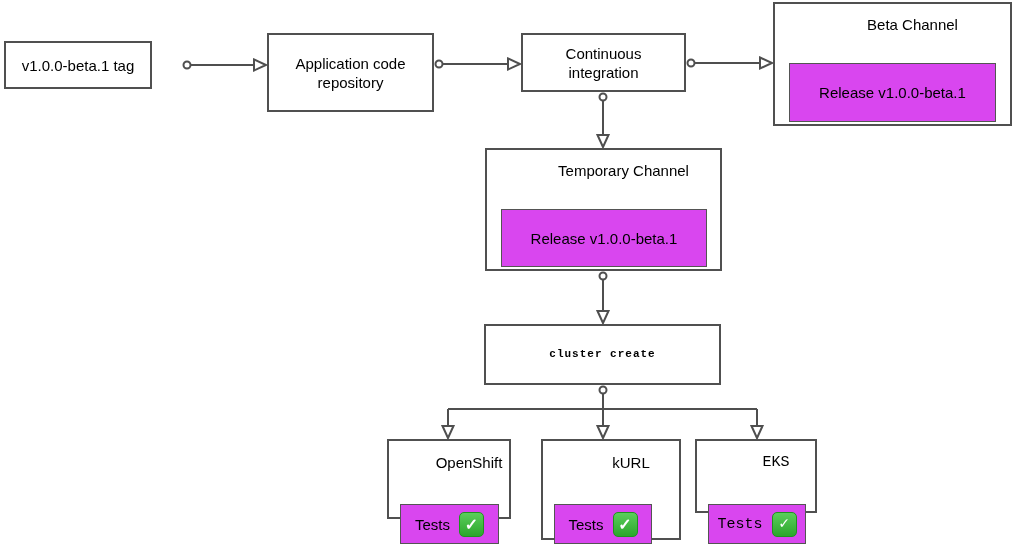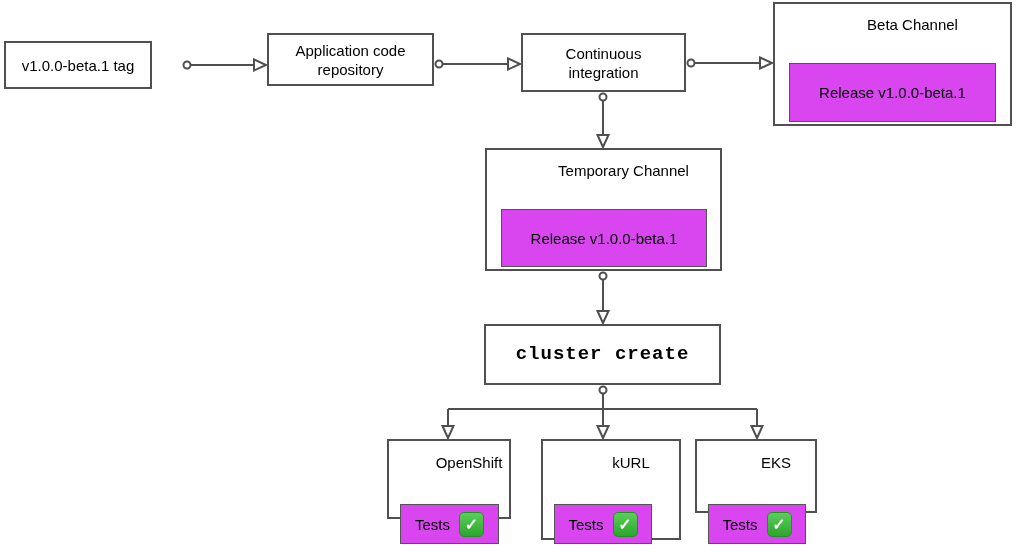--- a/index.html
+++ b/index.html
@@ -48,21 +48,21 @@
     box-sizing: border-box;
     display: flex;
     align-items: center;
     justify-content: center;
     font-size: 15px;
     margin-top: 20px;
   }
   .mono-label {
     font-family: "Liberation Mono", "DejaVu Sans Mono", monospace;
     font-weight: bold;
-    font-size: 19px;
+    font-size: 11px;
     letter-spacing: 1px;
   }
   .check-badge {
     display: inline-flex;
     width: 23px;
     height: 23px;
     margin-left: 9px;
     border-radius: 5px;
     background: linear-gradient(180deg, #5bce5b 0%, #2ca62c 100%);
     border: 1px solid #1f9320;
@@ -120,21 +120,21 @@
       <path d="M597.5,426 L603,438 L608.5,426 Z"></path>
       <line x1="757" y1="409" x2="757" y2="426"></line>
       <path d="M751.5,426 L757,438 L762.5,426 Z"></path>
     </g>
   </svg>
 
   <div class="node" style="left:4px; top:41px; width:148px; height:48px;">
     <span>v1.0.0-beta.1 tag</span>
   </div>
 
-  <div class="node" style="left:267px; top:33px; width:167px; height:53px;">
+  <div class="node" style="left:267px; top:33px; width:167px; height:79px;">
     <span class="label-wrap">Application code repository</span>
   </div>
 
   <div class="node" style="left:521px; top:33px; width:165px; height:59px;">
     <span class="label-wrap" style="max-width:110px;">Continuous integration</span>
   </div>
 
   <div class="node container-node" style="left:773px; top:2px; width:239px; height:124px;">
     <div class="node-title">Beta Channel</div>
     <div class="inner-box" style="left:14px; top:39px; width:207px; height:59px;">
@@ -166,21 +166,21 @@
   <div class="node container-node" style="left:541px; top:439px; width:140px; height:101px;">
     <div class="small-title">kURL</div>
     <div class="inner-box" style="left:11px; top:43px; width:98px; height:40px;">
       <span>Tests</span>
       <span class="check-badge">
         <span>✓</span>
       </span>
     </div>
   </div>
 
-  <div class="node container-node" style="left:695px; top:439px; width:122px; height:74px;">
+  <div class="node container-node" style="left:695px; top:439px; width:122px; height:74px;font-family:Liberation Mono, monospace;">
     <div class="small-title">EKS</div>
     <div class="inner-box" style="left:11px; top:43px; width:98px; height:40px;">
       <span>Tests</span>
       <span class="check-badge">
         <span>✓</span>
       </span>
     </div>
   </div>
 
 </div>

